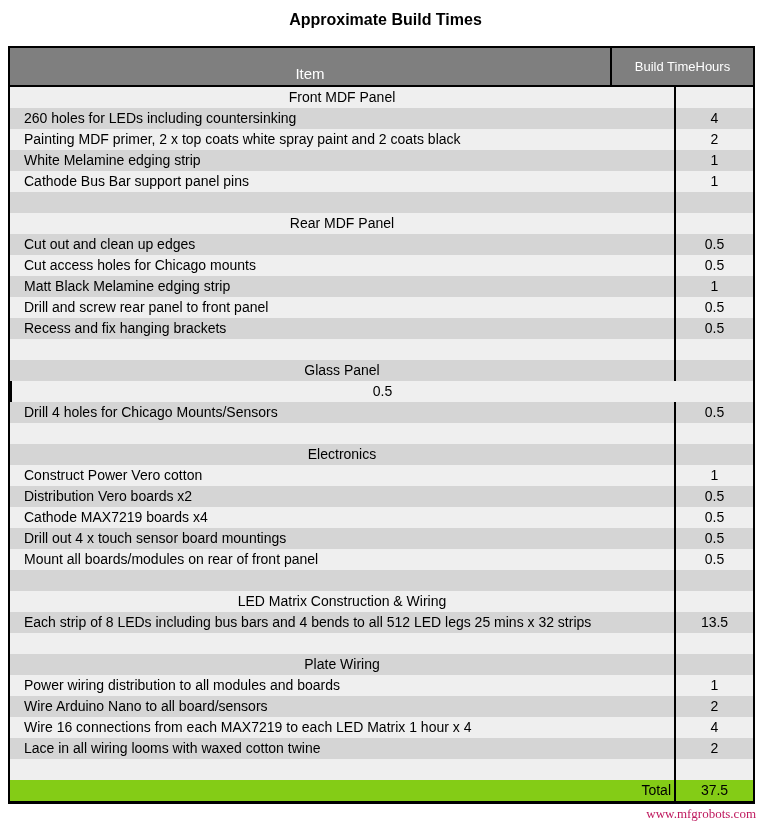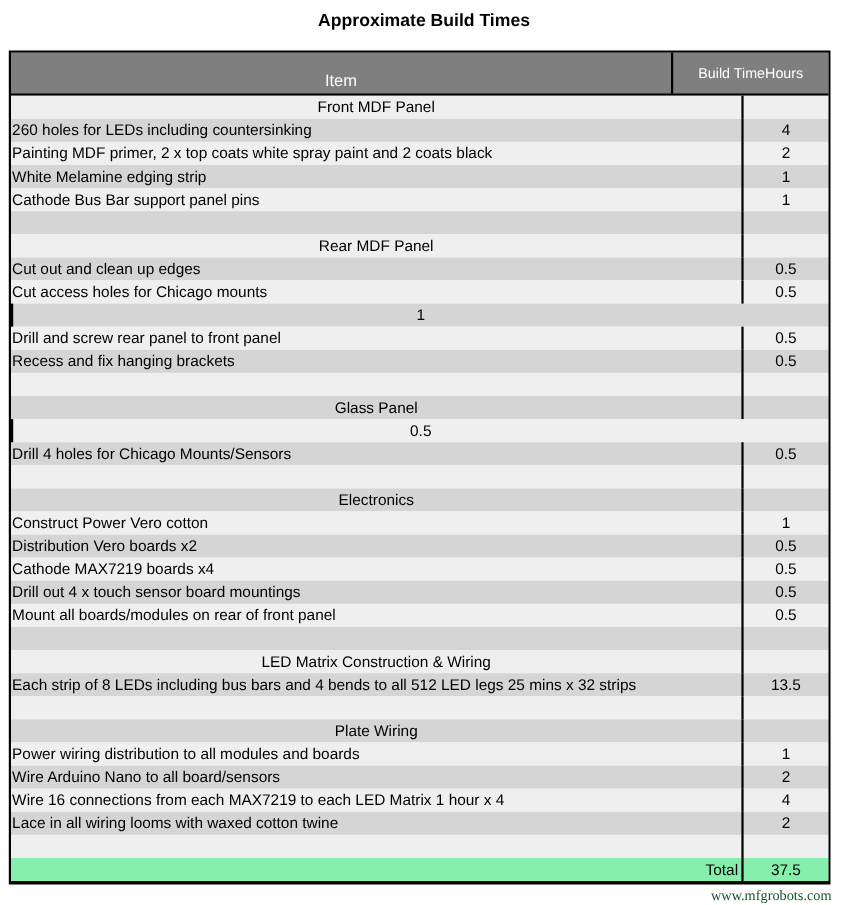--- a/index.html
+++ b/index.html
@@ -9,30 +9,30 @@
          font-size:16px;font-weight:bold;}
   .build-table{position:absolute;left:8px;top:46px;width:747px;box-sizing:border-box;
          border:2px solid #000;border-bottom-width:3px;background:#ffffff;}
   .header-row{display:flex;height:39px;background:#7f7f7f;color:#ffffff;
          border-bottom:2px solid #000;box-sizing:border-box;}
   .h-item{width:600px;box-sizing:border-box;display:flex;align-items:flex-end;
          justify-content:center;font-size:15px;padding-bottom:3px;}
   .h-hours{flex:1;border-left:2px solid #000;display:flex;
          align-items:center;justify-content:center;font-size:13px;line-height:15px;}
   .row{display:flex;height:21px;font-size:14px;line-height:21px;}
-  .row .c-item{width:664px;box-sizing:border-box;padding-left:1px;
+  .row .c-item{width:664px;box-sizing:border-box;padding-left:14px;
          white-space:nowrap;overflow:hidden;}
   .row .c-item.centered{text-align:center;padding-left:0;}
   .row .c-hours{flex:1;border-left:2px solid #000;text-align:center;overflow:hidden;}
   .row.light{background:#efefef;}
   .row.dark{background:#d5d5d5;}
-  .row.total{background:#86efac;}
+  .row.total{background:#84cc16;}
   .row.total .c-item{text-align:right;padding-right:3px;padding-left:0;}
   .watermark{position:absolute;top:806px;right:15px;
-         font-family:"Liberation Serif",serif;font-size:13px;color:#14532d;}
+         font-family:"Liberation Serif",serif;font-size:13px;color:#be185d;}
 </style>
 </head>
 <body>
 
 <div class="page">
   <div class="title">Approximate Build Times</div>
 
   <div class="build-table">
     <div class="header-row">
       <div class="h-item">Item</div>
@@ -73,20 +73,21 @@
         </div>
         <div class="row dark">
           <div class="c-item">Cut out and clean up edges</div>
           <div class="c-hours">0.5</div>
         </div>
         <div class="row light">
           <div class="c-item">Cut access holes for Chicago mounts</div>
           <div class="c-hours">0.5</div>
         </div>
         <div class="row dark">
+          <div class="c-item">Matt Black Melamine edging strip</div>
           <div class="c-hours">1</div>
         </div>
         <div class="row light">
           <div class="c-item">Drill and screw rear panel to front panel</div>
           <div class="c-hours">0.5</div>
         </div>
         <div class="row dark">
           <div class="c-item">Recess and fix hanging brackets</div>
           <div class="c-hours">0.5</div>
         </div>

